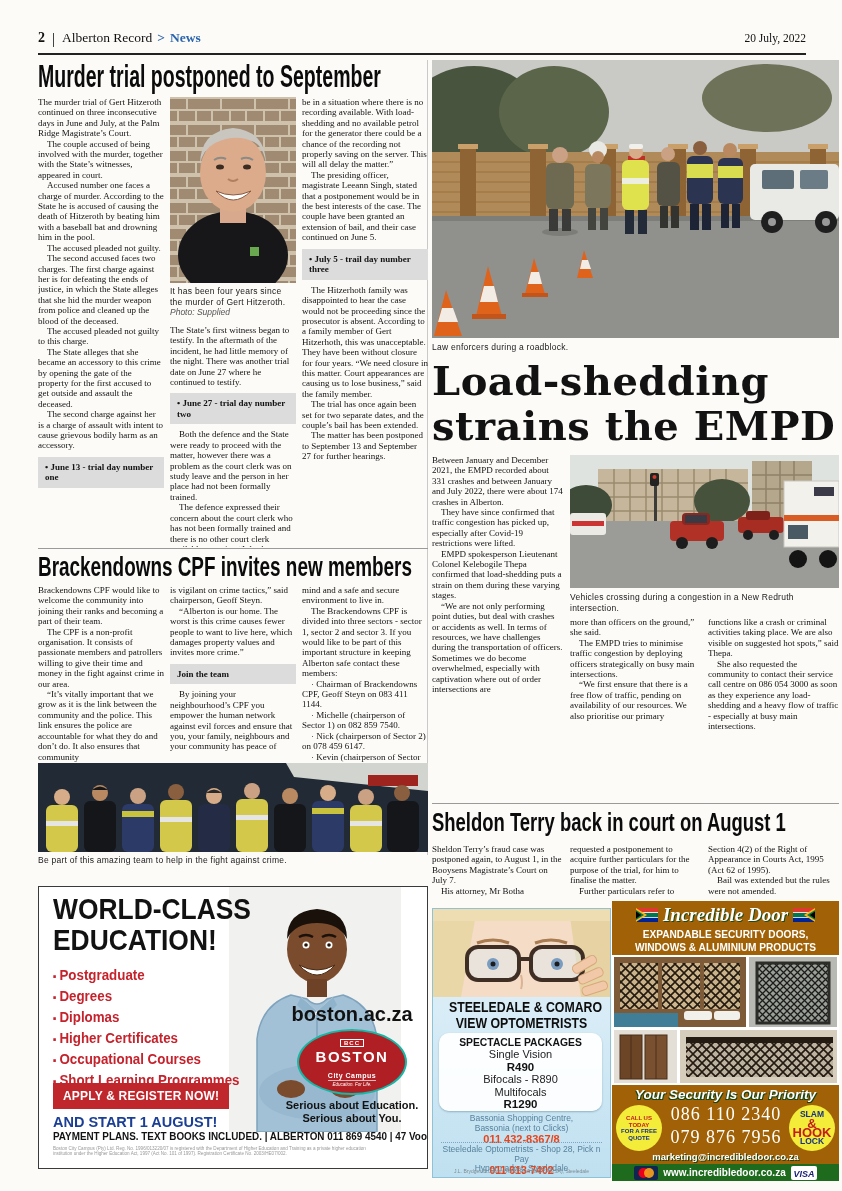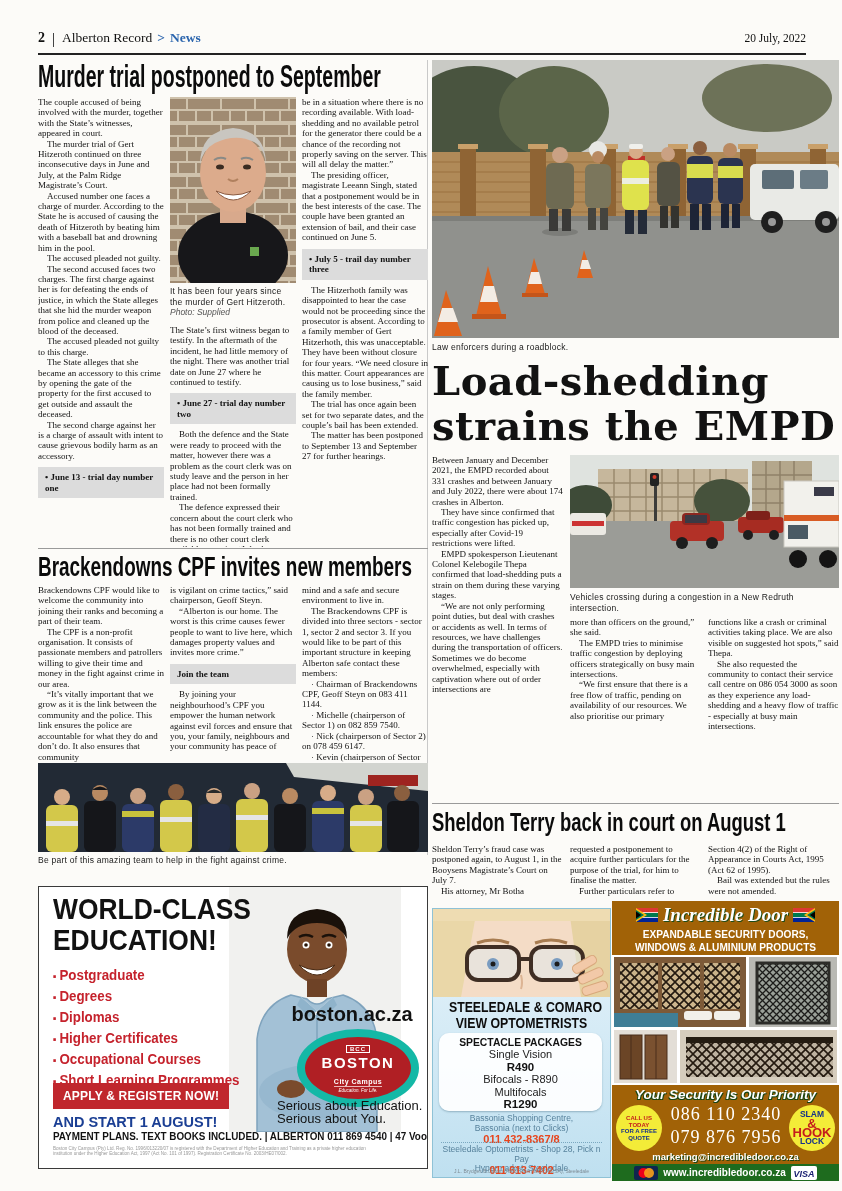--- a/index.html
+++ b/index.html
@@ -48,29 +48,29 @@
   .bos-bullets{position:absolute;left:14px;top:80px;}
   .bos-bullets p{margin:0 0 5px 0;font-size:14.5px;font-weight:bold;color:#c5222c;
                  transform:scaleX(.92);transform-origin:0 0;white-space:nowrap;}
   .bos-bullets p::before{content:"▪  ";font-size:11px;}
   .bos-apply{position:absolute;left:14px;top:196px;background:#c0272d;color:#fff;font-weight:bold;
              font-size:12px;padding:6px 10px;letter-spacing:.2px;}
   .bos-start{position:absolute;left:14px;top:227px;color:#1b3f94;font-weight:bold;font-size:14.5px;}
   .bos-web{position:absolute;left:238px;top:116px;width:150px;text-align:center;font-weight:bold;
            font-size:20px;color:#111;}
   .bos-logo{position:absolute;left:258px;top:142px;width:106px;height:62px;background:#b01f24;
-            border-radius:50%;border:8px solid #14b8a6;text-align:center;color:#fff;}
+            border-radius:50%;border:2px solid #14b8a6;text-align:center;color:#fff;}
   .bos-logo .bcc{display:inline-block;margin-top:7px;border:1px solid #fff;font-size:6px;font-weight:bold;
                  padding:0 3px;letter-spacing:1px;}
   .bos-logo .bname{font-weight:bold;font-size:15px;letter-spacing:1.5px;line-height:15px;}
   .bos-logo .bsub{font-size:7px;font-weight:bold;letter-spacing:.5px;border-bottom:1px solid #e9b8ba;
                   display:inline-block;padding-bottom:1px;}
   .bos-logo .btag{font-size:4.5px;font-style:italic;}
-  .bos-slogan{position:absolute;left:238px;top:212px;width:150px;font-weight:normal;
-              font-size:13px;line-height:13px;color:#121212;}
+  .bos-slogan{position:absolute;left:238px;top:212px;width:150px;text-align:center;font-weight:bold;
+              font-size:11px;line-height:13px;color:#121212;}
   .bos-footer{position:absolute;left:14px;top:243px;font-weight:bold;font-size:10.5px;color:#121212;
               transform:scaleX(.94);transform-origin:0 0;white-space:nowrap;}
   .bos-fine{position:absolute;left:14px;top:259px;width:330px;font-size:4.6px;line-height:5.2px;color:#999;}
 
   
   .opto{left:432px;top:908px;width:177px;height:268px;background:linear-gradient(#e8f4fb,#bfe0f0);
         border:1px solid #8fc2d6;font-family:"Liberation Sans",sans-serif;text-align:center;overflow:hidden;}
   .opto-name{position:absolute;left:0;top:90px;width:177px;font-weight:bold;color:#0d0d0d;}
   .opto-name div{font-size:15px;line-height:16px;transform:scaleX(.82);transform-origin:50% 0;white-space:nowrap;}
   .opto-panel{position:absolute;left:6px;top:124px;width:163px;height:78px;background:rgba(255,255,255,.92);
@@ -120,22 +120,22 @@
     <span class="mh-sec">News</span>
     <span class="mh-date">20 July, 2022</span>
   </div>
   <div class="abs toprule"></div>
   <div class="abs vrule"></div>
 
   <div class="abs bt" style="left:38px;top:58px;width:390px;height:490px;">
     <h1 class="hl-murder"><span class="cond">Murder trial postponed to September</span></h1>
     <div class="col" style="left:0;top:39px;width:126px;height:450px;">
       <div class="flush">
+          <p>The murder trial of Gert Hitzeroth continued on three inconsecutive days in June and July, at the Palm Ridge Magistrate’s Court.</p>
           <p>The couple accused of being involved with the murder, together with the State’s witnesses, appeared in court.</p>
-          <p>The murder trial of Gert Hitzeroth continued on three inconsecutive days in June and July, at the Palm Ridge Magistrate’s Court.</p>
           <p>Accused number one faces a charge of murder. According to the State he is accused of causing the death of Hitzeroth by beating him with a baseball bat and drowning him in the pool.</p>
           <p>The accused pleaded not guilty.</p>
           <p>The second accused faces two charges. The first charge against her is for defeating the ends of justice, in which the State alleges that she hid the murder weapon from police and cleaned up the blood of the deceased.</p>
           <p>The accused pleaded not guilty to this charge.</p>
           <p>The State alleges that she became an accessory to this crime by opening the gate of the property for the first accused to get outside and assault the deceased.</p>
           <p>The second charge against her is a charge of assault with intent to cause grievous bodily harm as an accessory.</p>
         </div>
       <div class="subhead">• June 13 - trial day number one</div>
     </div>
     <div class="col" style="left:132px;top:39px;width:126px;height:450px;">

